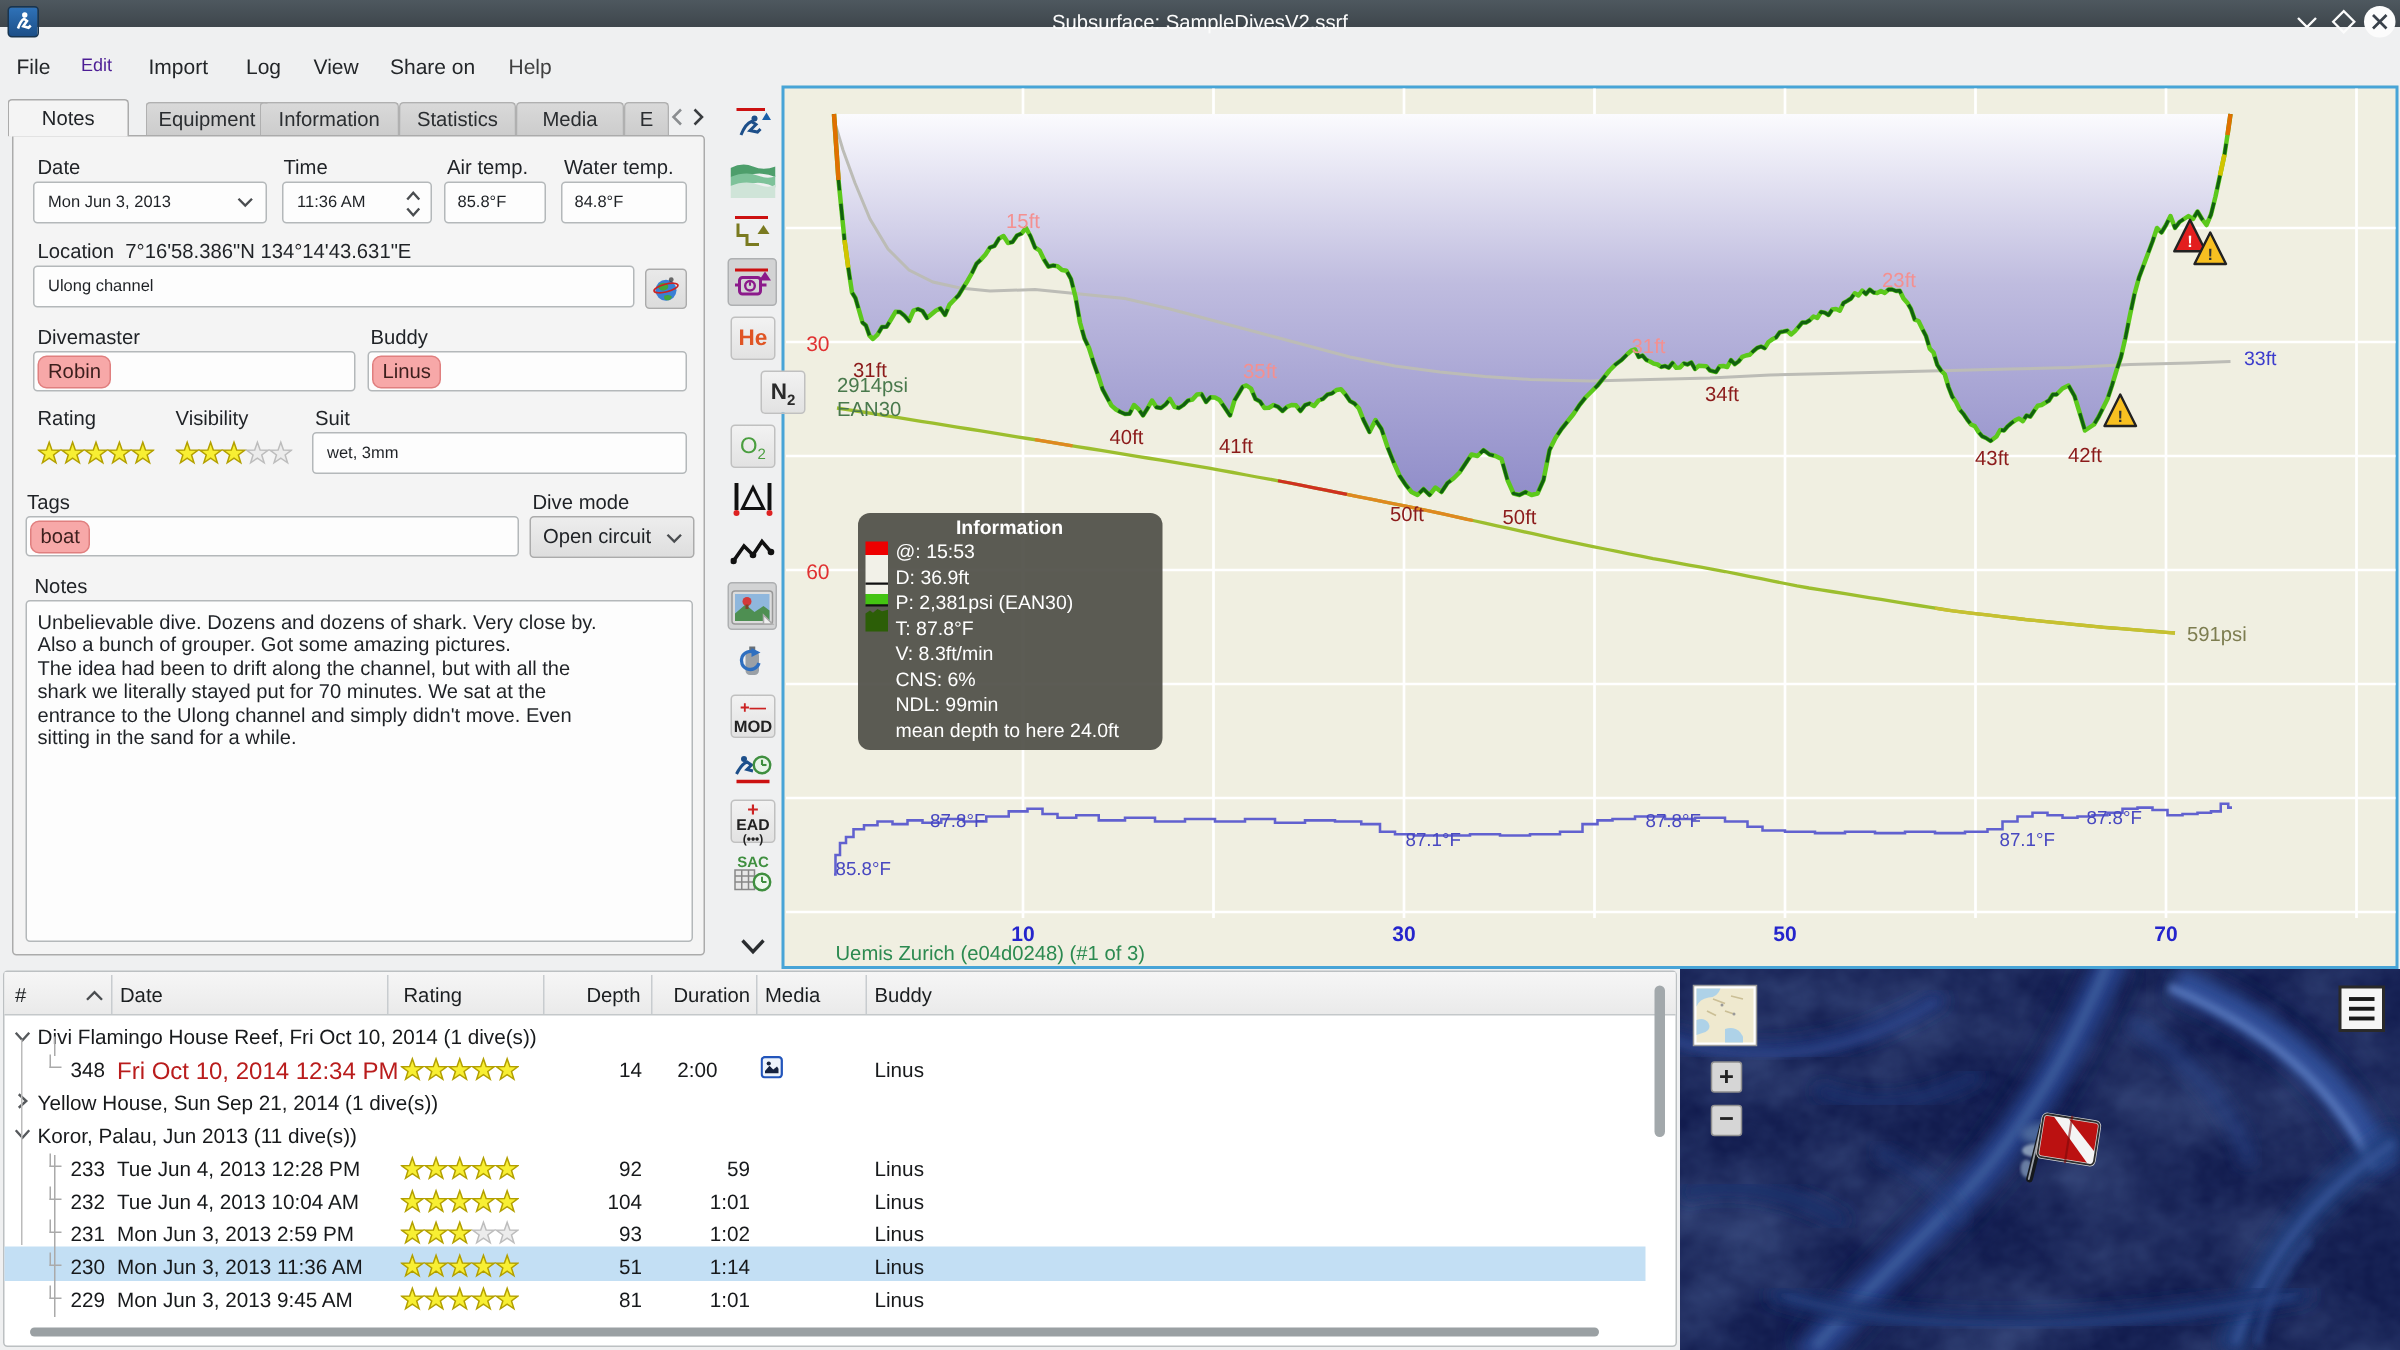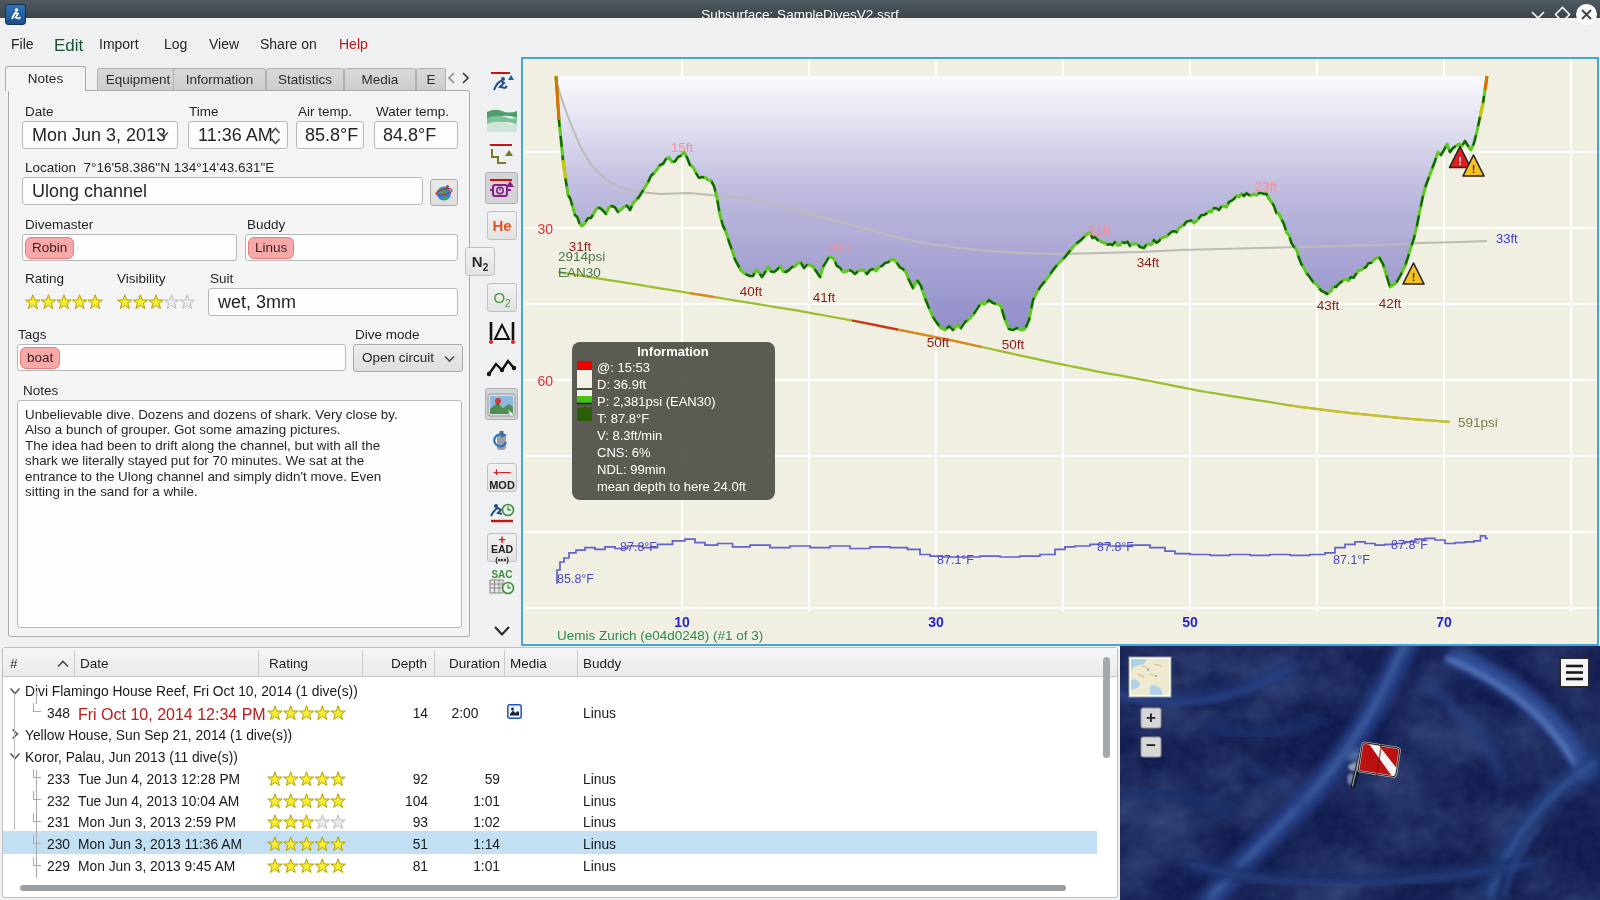--- a/index.html
+++ b/index.html
@@ -1,18 +1,18 @@
 <!DOCTYPE html>
 <html><head><meta charset="utf-8"><title>Subsurface</title>
 <style>
 *{margin:0;padding:0;box-sizing:border-box}
 body{width:1600px;height:900px;position:relative;font-family:"Liberation Sans",sans-serif;background:#eff0f1;overflow:hidden}
 .abs{position:absolute}
 .lbl{position:absolute;font-size:13.5px;color:#1f2226}
-.inp{position:absolute;background:#fdfdfd;border:1px solid #b4b8ba;border-radius:3px;font-size:18px;color:#1f2226}
+.inp{position:absolute;background:#fdfdfd;border:1px solid #b4b8ba;border-radius:3px;font-size:11px;color:#1f2226}
 .tag{position:absolute;background:#f7a8a8;border:1px solid #e07f7f;border-radius:6px;font-size:13.5px;color:#3c1f1d;padding:0 6px;line-height:20px}
 .chev{stroke:#4a4d50;stroke-width:1.6;fill:none}
 </style></head>
 <body>
 
 <div class="abs" style="left:0;top:0;width:1600px;height:18px;background:linear-gradient(#4e585f,#3e464c)">
  <div class="abs" style="left:5px;top:4px;width:21px;height:21px;background:linear-gradient(#2f72b8,#1c4f88);border-radius:3px;border:1px solid #18344f">
   <svg width="19" height="19" viewBox="0 0 19 19">
         <circle cx="10.5" cy="5" r="1.8" fill="#fff"></circle>
         <path d="M6,14 C7,11 8.5,8.5 10,7.5 L12,9 L9.5,12.5 L13,13.5 L14.5,12" stroke="#fff" stroke-width="1.7" fill="none"></path>
@@ -25,26 +25,26 @@
  <svg class="abs" style="left:1552px;top:4px" width="22" height="22" viewBox="0 0 22 22">
       <rect x="5.5" y="5.5" width="10" height="10" transform="rotate(45 10.5 10.5)" stroke="#fcfcfc" stroke-width="1.5" fill="none"></rect>
     </svg>
  <svg class="abs" style="left:1575px;top:3px" width="23" height="23" viewBox="0 0 23 23">
       <circle cx="11.5" cy="11.5" r="10.5" fill="#fcfcfc"></circle>
       <path d="M7,7 L16,16 M16,7 L7,16" stroke="#39414a" stroke-width="1.8"></path>
     </svg>
 </div>
 <div class="abs" style="left:0;top:30px;width:1308px;height:28px;background:#eff0f1">
     <div class="abs" style="left:11px;top:6px;font-size:14px;color:#232629">File</div>
-    <div class="abs" style="left:54px;top:6px;font-size:17px;color:#14532d">Edit</div>
+    <div class="abs" style="left:54px;top:6px;font-size:12px;color:#4c1d95">Edit</div>
     <div class="abs" style="left:99px;top:6px;font-size:14px;color:#232629">Import</div>
     <div class="abs" style="left:164px;top:6px;font-size:14px;color:#232629">Log</div>
     <div class="abs" style="left:209px;top:6px;font-size:14px;color:#232629">View</div>
     <div class="abs" style="left:260px;top:6px;font-size:14px;color:#232629">Share on</div>
-    <div class="abs" style="left:339px;top:6px;font-size:14px;color:#b91c1c">Help</div>
+    <div class="abs" style="left:339px;top:6px;font-size:14px;color:#404040">Help</div>
   </div>
 <div class="abs" style="left:5px;top:66px;width:81px;height:25px;background:#f4f4f4;border:1px solid #ababab;border-bottom:none;border-radius:3px 3px 0 0;text-align:center;font-size:13.5px;color:#1f2226;line-height:24px;z-index:3">Notes</div>
 <div class="abs" style="left:97px;top:68px;width:82px;height:23px;background:linear-gradient(#d9d9d9,#cccccc);border:1px solid #b0b0b0;border-bottom:none;border-radius:3px 3px 0 0;text-align:center;font-size:13.5px;color:#2a2d30;line-height:22px;overflow:hidden">Equipment</div>
 <div class="abs" style="left:173px;top:68px;width:93px;height:23px;background:linear-gradient(#d9d9d9,#cccccc);border:1px solid #b0b0b0;border-bottom:none;border-radius:3px 3px 0 0;text-align:center;font-size:13.5px;color:#2a2d30;line-height:22px;overflow:hidden">Information</div>
 <div class="abs" style="left:266px;top:68px;width:78px;height:23px;background:linear-gradient(#d9d9d9,#cccccc);border:1px solid #b0b0b0;border-bottom:none;border-radius:3px 3px 0 0;text-align:center;font-size:13.5px;color:#2a2d30;line-height:22px;overflow:hidden">Statistics</div>
 <div class="abs" style="left:344px;top:68px;width:72px;height:23px;background:linear-gradient(#d9d9d9,#cccccc);border:1px solid #b0b0b0;border-bottom:none;border-radius:3px 3px 0 0;text-align:center;font-size:13.5px;color:#2a2d30;line-height:22px;overflow:hidden">Media</div>
 <div class="abs" style="left:416px;top:68px;width:30px;height:23px;background:linear-gradient(#d9d9d9,#cccccc);border:1px solid #b0b0b0;border-bottom:none;border-radius:3px 3px 0 0;text-align:center;font-size:13.5px;color:#2a2d30;line-height:22px;overflow:hidden">E</div>
 <svg class="abs" style="left:446px;top:71px" width="12" height="14" viewBox="0 0 12 14">
     <polyline points="8,2 3,7 8,12" stroke="#8a8d90" stroke-width="1.7" fill="none"></polyline>
   </svg>
@@ -240,21 +240,21 @@
       <circle cx="12" cy="15.5" r="3.2" stroke="#8b1a8b" stroke-width="1.6" fill="none"></circle>
       <line x1="12" y1="15.5" x2="12" y2="13.2" stroke="#8b1a8b" stroke-width="1.4"></line>
       <line x1="2" y1="15" x2="5" y2="15" stroke="#8b1a8b" stroke-width="2"></line>
       <line x1="19" y1="15" x2="23" y2="15" stroke="#8b1a8b" stroke-width="2"></line>
       <polygon points="18,6 26,6 22,12" fill="#8b1a8b" transform="rotate(180 22 9)"></polygon>
     </svg>
   </div>
 <div class="abs" style="left:487px;top:210px;width:30px;height:30px;display:flex;align-items:center;justify-content:center">
     <div style="width:30px;height:29px;background:linear-gradient(#f2f2f2,#e2e2e2);border:1px solid #c0c0c0;border-radius:3px;text-align:center;line-height:27px;font-size:15px;font-weight:bold;color:#e05525">He</div>
   </div>
-<div class="abs" style="left:459px;top:246px;width:42px;height:30px;display:flex;align-items:center;justify-content:center">
+<div class="abs" style="left:507px;top:246px;width:42px;height:30px;display:flex;align-items:center;justify-content:flex-start">
     <div style="width:30px;height:29px;background:linear-gradient(#f2f2f2,#e2e2e2);border:1px solid #c0c0c0;border-radius:3px;text-align:center;line-height:27px;font-size:15px;font-weight:bold;color:#2a2a2a">N<sub style="font-size:10px">2</sub></div>
   </div>
 <div class="abs" style="left:487px;top:282px;width:30px;height:30px;display:flex;align-items:center;justify-content:center">
     <div style="width:30px;height:29px;background:linear-gradient(#f2f2f2,#e2e2e2);border:1px solid #c0c0c0;border-radius:3px;text-align:center;line-height:27px;font-size:15px;font-weight:normal;color:#4a9e3f">O<sub style="font-size:10px">2</sub></div>
   </div>
 <div class="abs" style="left:487px;top:317px;width:30px;height:30px;display:flex;align-items:center;justify-content:center">
     <svg width="28" height="26" viewBox="0 0 28 26">
       <line x1="3" y1="3" x2="3" y2="21" stroke="#111" stroke-width="2.6"></line>
       <line x1="25" y1="3" x2="25" y2="21" stroke="#111" stroke-width="2.6"></line>
       <polygon points="14,6 21,20 7,20" fill="none" stroke="#111" stroke-width="2"></polygon>

